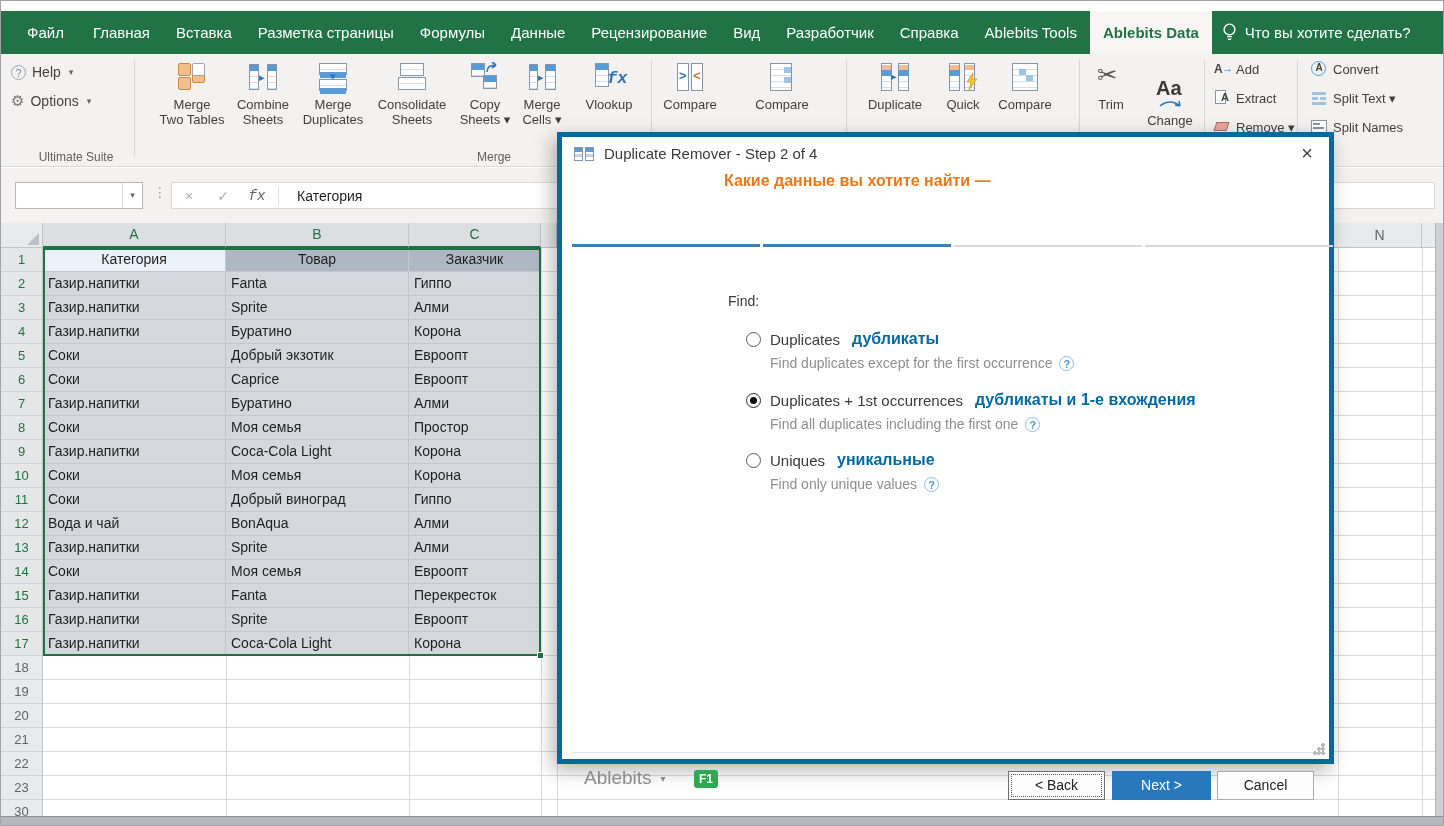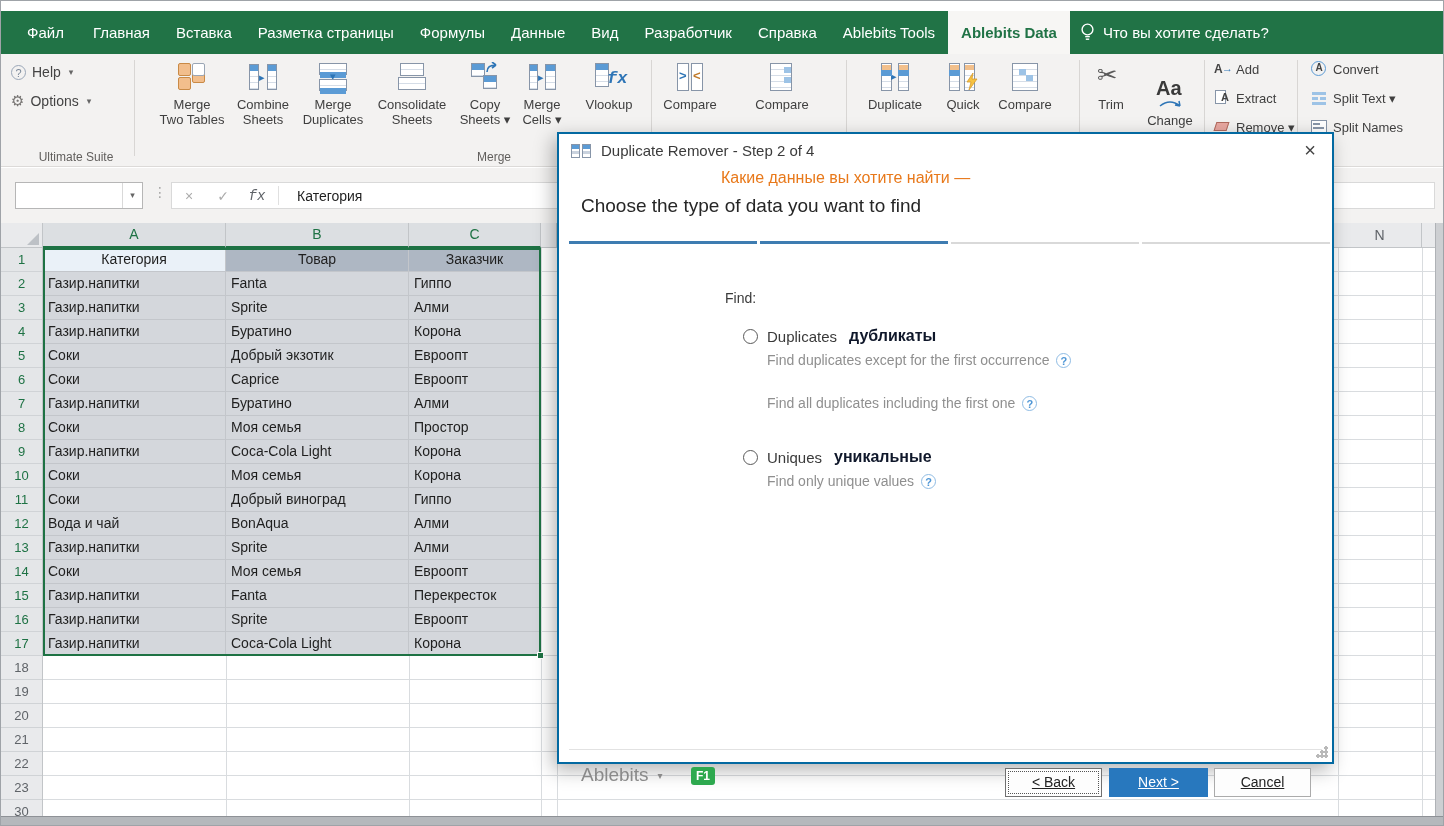--- a/index.html
+++ b/index.html
@@ -90,51 +90,51 @@
             border:1px solid #fff;pointer-events:none;}
 
   
   .logo{position:absolute;left:6px;top:538px;display:flex;align-items:center;gap:10px;z-index:5;}
   .bars{display:flex;align-items:center;gap:3px;height:52px;}
   .bar{width:5px;border-radius:2px;}
   .logotext{font-size:23px;font-weight:bold;color:#54B234;letter-spacing:-0.5px;}
 
   
   .dialog{position:absolute;left:556px;top:131px;width:777px;height:632px;background:#fff;
-          border:2px solid #0369a1;box-shadow:-4px 6px 18px rgba(0,0,0,0.3);z-index:20;font-size:14px;padding-left:8px;}
+          border:5px solid #0369a1;box-shadow:-4px 6px 18px rgba(0,0,0,0.3);z-index:20;font-size:14px;padding-left:8px;}
   .dlg-title{position:absolute;left:12px;top:8px;display:flex;align-items:center;gap:8px;
              font-size:15px;color:#3B3B3B;}
   .dlgico{width:22px;height:16px;position:relative;}
   .dlgico span{position:absolute;top:1px;width:9px;height:14px;border:1px solid #8795A8;background:#fff;}
   .dlgico span::before{content:"";position:absolute;left:0;right:0;top:0;height:4px;background:#5B9BD5;}
   .dlgico span::after{content:"";position:absolute;left:0;right:0;top:6px;height:3px;background:#C9D2DE;}
   .dlg-close{position:absolute;right:16px;top:6px;font-size:20px;color:#444;line-height:20px;cursor:default;}
-  .h-ru{position:absolute;left:162px;top:35px;font-size:16px;font-weight:normal;color:#E8791B;}
+  .h-ru{position:absolute;left:162px;top:35px;font-size:16px;font-weight:bold;color:#E8791B;}
   .h-en{position:absolute;left:22px;top:61px;font-size:19px;color:#262626;}
   .steps{position:absolute;left:10px;top:107px;width:761px;display:flex;gap:3px;align-items:center;}
   .step{flex:1;height:2px;background:#D9D9D9;}
   .step.done{height:3px;background:#3E7CB1;}
   .findlabel{position:absolute;left:166px;top:156px;color:#3A3A3A;}
   .opt{position:absolute;left:184px;}
   .optline{display:flex;align-items:center;gap:9px;}
   .radio{width:15px;height:15px;border:1px solid #595959;border-radius:50%;background:#fff;position:relative;flex:none;}
   .radio.checked{border-color:#2B2B2B;}
   .radio.checked::after{content:"";position:absolute;inset:3px;background:#111;border-radius:50%;}
   .optlabel{font-size:15px;color:#3A3A3A;}
-  .optru{font-size:16px;font-weight:bold;color:#0f172a;margin-left:3px;white-space:nowrap;}
+  .optru{font-size:16px;font-weight:bold;color:#0369a1;margin-left:3px;white-space:nowrap;}
   .optdesc{margin:7px 0 0 24px;font-size:14px;color:#8F8F8F;display:flex;align-items:center;}
   .qi{display:inline-block;width:15px;height:15px;border:1px solid #8FBCE4;border-radius:50%;color:#4E96D6;
       font-size:11px;font-weight:bold;line-height:14px;text-align:center;margin-left:7px;flex:none;}
   .qi::before{content:"?";}
   .dlg-footline{position:absolute;left:10px;right:10px;top:615px;height:1px;background:#E2E2E2;}
   .brand{position:absolute;left:22px;top:630px;font-size:19px;color:#8A8A8A;display:flex;align-items:center;gap:7px;}
   .brand .chev{font-size:10px;color:#8A8A8A;}
   .f1badge{position:absolute;left:132px;top:633px;background:#2EA94F;color:#fff;font-size:12px;font-weight:bold;
            padding:3px 5px;border-radius:3px;line-height:12px;}
-  .dbtn{position:absolute;top:634px;height:29px;font-size:14px;text-align:center;line-height:27px;cursor:default;text-decoration:underline;}
+  .dbtn{position:absolute;top:634px;height:29px;font-size:14px;text-align:center;line-height:27px;cursor:default;}
   .btn-back{left:446px;width:97px;background:#FDFDFD;border:1px solid #707070;outline:1px dotted #555;outline-offset:-4px;color:#222;}
   .btn-next{left:550px;width:99px;background:#2878BE;border:1px solid #2878BE;color:#fff;}
   .btn-cancel{left:655px;width:97px;background:#FDFDFD;border:1px solid #ABABAB;color:#222;}
   .grip{position:absolute;right:4px;bottom:4px;width:12px;height:12px;
         background:
         radial-gradient(circle at 10px 2px,#B9B9B9 1.6px,transparent 1.8px),
         radial-gradient(circle at 10px 6px,#B9B9B9 1.6px,transparent 1.8px),
         radial-gradient(circle at 6px 6px,#B9B9B9 1.6px,transparent 1.8px),
         radial-gradient(circle at 10px 10px,#B9B9B9 1.6px,transparent 1.8px),
         radial-gradient(circle at 6px 10px,#B9B9B9 1.6px,transparent 1.8px),
@@ -152,20 +152,21 @@
   <div class="topsliver"></div>
 
   <div class="tabbar">
     <div id="tabs" style="display:flex;">
         <div class="tab file">Файл</div>
         <div class="tab">Главная</div>
         <div class="tab">Вставка</div>
         <div class="tab">Разметка страницы</div>
         <div class="tab">Формулы</div>
         <div class="tab">Данные</div>
+        <div class="tab">Рецензирование</div>
         <div class="tab">Вид</div>
         <div class="tab">Разработчик</div>
         <div class="tab">Справка</div>
         <div class="tab">Ablebits Tools</div>
         <div class="tab active">Ablebits Data</div>
       </div>
     <div class="tellme">
       <svg width="15" height="19" viewBox="0 0 15 19">
         <circle cx="7.5" cy="6.5" r="5.4" fill="none" stroke="#fff" stroke-width="1.4"></circle>
         <line x1="5.2" y1="13.6" x2="9.8" y2="13.6" stroke="#fff" stroke-width="1.4"></line>
@@ -529,21 +530,20 @@
     <div class="dlg-title">
       <span class="dlgico">
         <span style="left:0;"></span>
           <span style="left:11px;"></span>
       </span>
       <span>Duplicate Remover - Step 2 of 4</span>
     </div>
     <div class="dlg-close">×</div>
 
     <div class="h-ru">Какие данные вы хотите найти —</div>
-    <div class="h-en">Choose the type of data you want to find</div>
 
     <div class="steps">
       <div class="step done"></div>
       <div class="step done"></div>
       <div class="step"></div>
       <div class="step"></div>
     </div>
 
     <div class="findlabel">Find:</div>
 
@@ -553,20 +553,25 @@
         <span class="optlabel">Duplicates</span>
         <span class="optru">дубликаты</span>
       </div>
       <div class="optdesc">
           <span>Find duplicates except for the first occurrence</span>
         <span class="qi"></span>
         </div>
     </div>
 
     <div class="opt" style="top:254px;">
+      <div class="optline">
+        <span class="radio checked"></span>
+        <span class="optlabel">Duplicates + 1st occurrences</span>
+        <span class="optru">дубликаты и 1-е вхождения</span>
+      </div>
       <div class="optdesc">
           <span>Find all duplicates including the first one</span>
         <span class="qi"></span>
         </div>
     </div>
 
     <div class="opt" style="top:314px;">
       <div class="optline">
         <span class="radio"></span>
         <span class="optlabel">Uniques</span>

